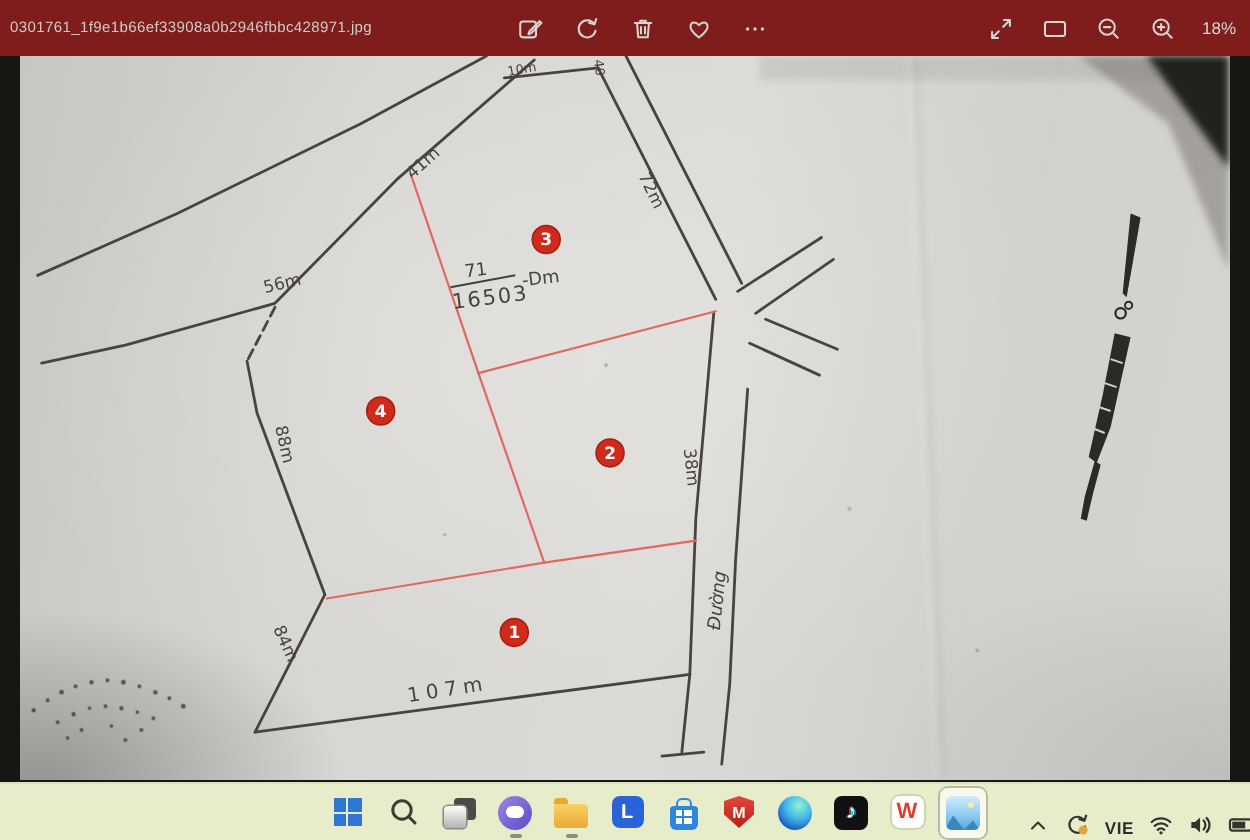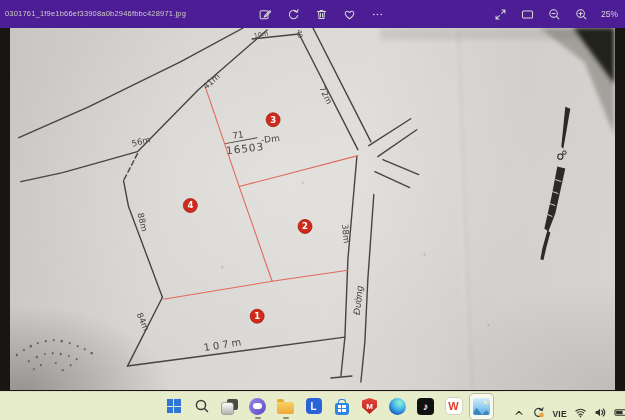--- a/index.html
+++ b/index.html
@@ -1,20 +1,20 @@
 <!DOCTYPE html>
 <html><head>
 <meta charset="utf-8">
 <style>
   html,body{margin:0;padding:0}
   body{width:625px;height:420px;position:relative;background:#181613;overflow:hidden;
        font-family:"Liberation Sans",sans-serif}
 
   
-  .titlebar{position:absolute;top:0;left:0;width:625px;height:28px;background:#4c1d95}
+  .titlebar{position:absolute;top:0;left:0;width:625px;height:28px;background:#7f1d1d}
   .filename{position:absolute;left:5px;top:9px;font-size:7.5px;color:#cfccc8;letter-spacing:.2px;white-space:nowrap}
   .tb-group{position:absolute;top:5px;display:flex;align-items:center}
   .tb-left{left:256px;gap:10px}
   .tb-right{right:7px;gap:9px}
   .tb-btn{width:18px;height:18px;display:flex;align-items:center;justify-content:center}
   .tb-btn svg{stroke:#d7d5d2;fill:none;stroke-width:1.1;stroke-linecap:round;stroke-linejoin:round}
   .zoomlabel{font-size:8.5px;color:#d8d6d3;margin-left:1px}
 
   
   .photo{position:absolute;left:10px;top:28px;width:605px;height:362px;
@@ -116,21 +116,21 @@
         <circle cx="6" cy="6" r="4.1"></circle>
           <path d="M4.3 6 h3.4 M9.1 9.1 l2.6 2.6"></path>
       </svg>
     </span>
     <span class="tb-btn">
       <svg width="13" height="13" viewBox="0 0 14 14">
         <circle cx="6" cy="6" r="4.1"></circle>
           <path d="M4.3 6 h3.4 M6 4.3 v3.4 M9.1 9.1 l2.6 2.6"></path>
       </svg>
     </span>
-    <span class="zoomlabel">25%</span>
+    <span class="zoomlabel">18%</span>
   </div>
 </div>
 
 <div class="photo">
   <svg viewBox="10 28 605 363">
     <defs>
       <filter id="soft" x="-30%" y="-30%" width="160%" height="160%">
           <feGaussianBlur stdDeviation="2"></feGaussianBlur>
         </filter>
     </defs>

